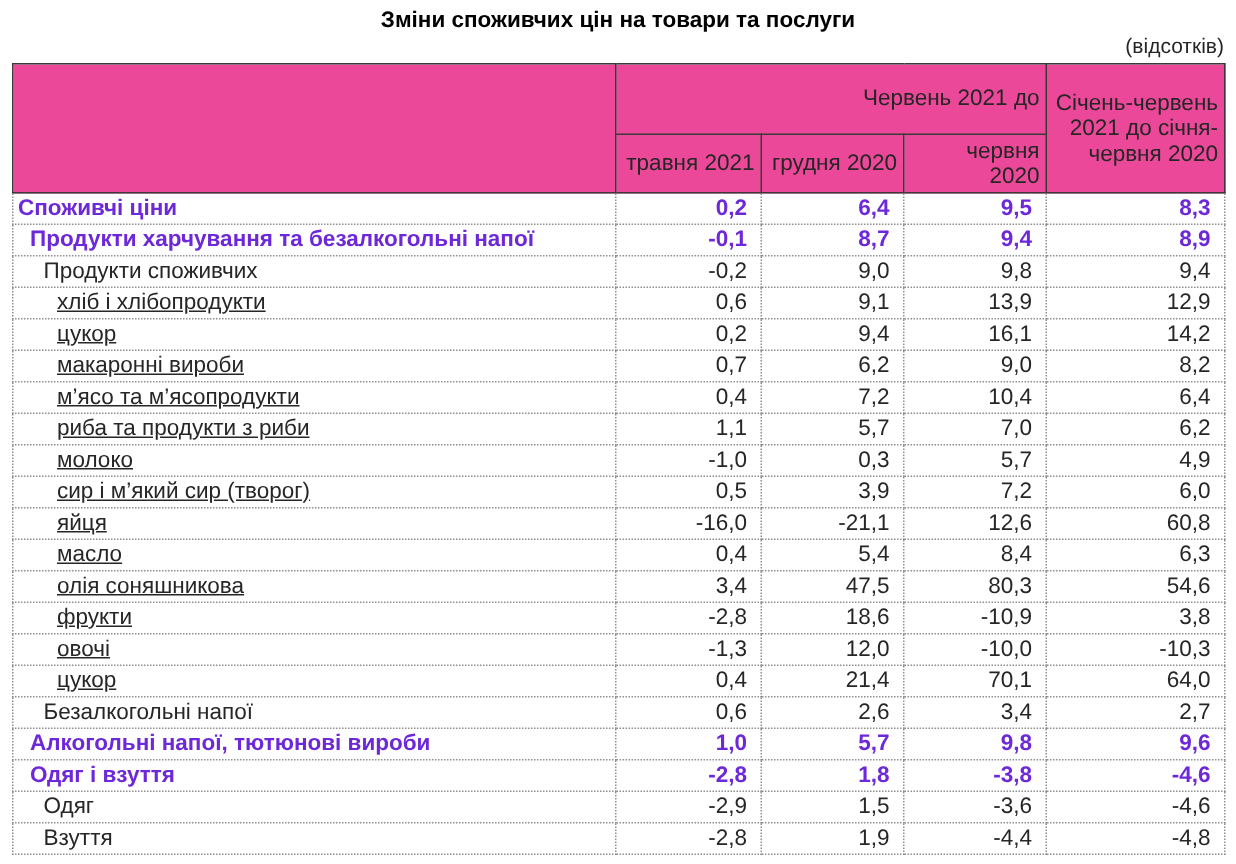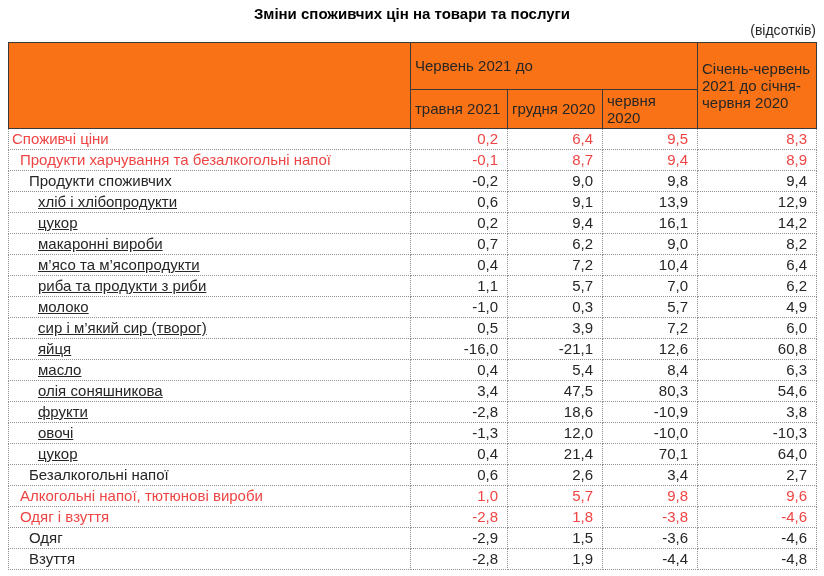--- a/index.html
+++ b/index.html
@@ -34,41 +34,41 @@
     left: 8px;
     width: 808px;
     border-collapse: collapse;
     table-layout: fixed;
     font-size: 15px;
   }
   thead th {
     border: 1px solid #3a3a3a;
     font-weight: normal;
     font-size: 15px;
-    text-align: left;
+    text-align: right;
     vertical-align: middle;
     padding: 1px 4px;
     line-height: 1.15;
     color: #262626;
-    background: #f97316;
+    background: #ec4899;
   }
   tr.header-group-row th { height: 44px; }
   tr.header-sub-row th { height: 36px; }
   tbody td {
     border-right: 1px dotted #8f8f8f;
     border-bottom: 1px dotted #8f8f8f;
     height: 20px;
     padding: 0;
     line-height: 20px;
     white-space: nowrap;
     overflow: hidden;
   }
   tbody td:first-child { border-left: 1px dotted #8f8f8f; }
   tbody td.num { text-align: right; padding-right: 9px; }
-  tbody tr.bold { font-weight: normal; color: #ef4444; }
+  tbody tr.bold { font-weight: bold; color: #6d28d9; }
   td.label span { display: inline-block; }
   .indent-0 { padding-left: 3px; }
   .indent-1 { padding-left: 11px; }
   .indent-2 { padding-left: 20px; }
   .indent-3 { padding-left: 29px; text-decoration: underline; }
 </style>
 </head>
 <body>
 
 <div class="page-title">Зміни споживчих цін на товари та послуги</div>

